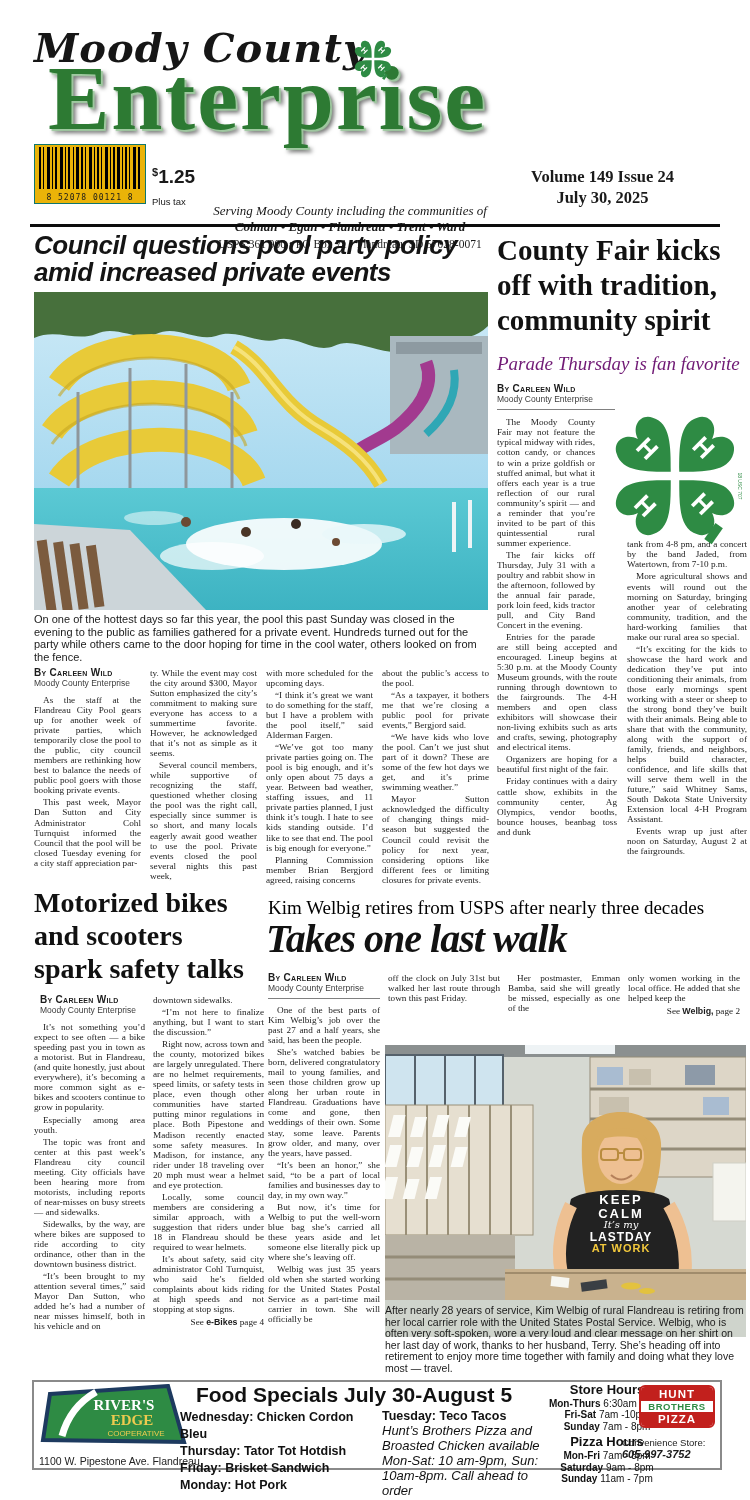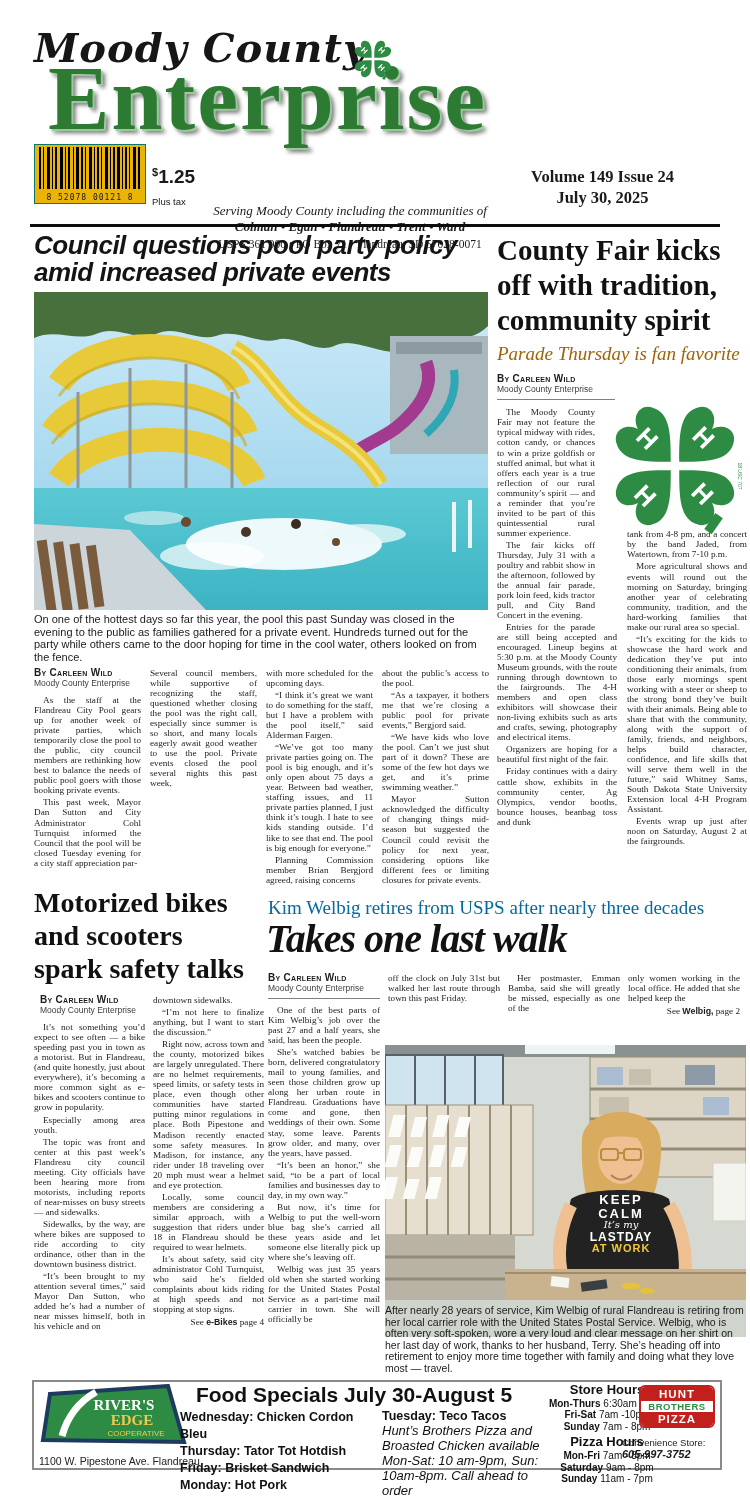--- a/index.html
+++ b/index.html
@@ -24,23 +24,23 @@
   .center-info .l1{font-style:italic;font-size:13px;margin-top:40px;}
   .center-info .l2{font-style:italic;font-weight:bold;font-size:13px;}
   .center-info .l3{font-size:11.5px;margin-top:3px;}
   .vol-block{left:505px;top:166px;width:195px;text-align:center;font-weight:bold;font-size:16.5px;line-height:1.3;}
   .mast-rule{left:30px;top:224px;width:690px;height:3px;background:#0c0c0c;}
 
   
   .pool-headline{left:34px;top:232px;width:460px;font-family:"Liberation Sans",sans-serif;
                  font-weight:bold;font-style:italic;font-size:26px;line-height:1.05;letter-spacing:-0.5px;color:#141414;}
   .fair-head{font-weight:bold;font-size:29px;line-height:1.2;color:#111;}
-  .fair-sub{font-style:italic;font-size:19px;margin-top:6px;color:#a16207;}
+  .fair-sub{font-style:italic;font-size:19px;margin-top:16px;color:#701a75;}
   .bikes-head{font-weight:bold;font-size:28px;line-height:1.18;color:#111;}
-  .usps-kicker{left:268px;top:897px;font-size:19px;color:#0369a1;}
+  .usps-kicker{left:268px;top:897px;font-size:19px;color:#000000;}
   .usps-head{left:266px;top:915px;font-weight:bold;font-style:italic;font-size:40px;letter-spacing:-1px;color:#121212;}
 
   
   .body-col{width:107px;font-size:9.2px;line-height:1.09;text-align:justify;color:#1c1c1c;}
   .body-col p{margin:0 0 2px 0;text-indent:9px;}
   .flush p:first-child{text-indent:0;}
   .byl{font-family:"Liberation Sans",sans-serif;margin-bottom:7px;}
   .byl .nm{font-size:10px;font-weight:bold;font-variant:small-caps;letter-spacing:.3px;}
   .byl .org{font-size:8.5px;color:#3c3c3c;}
   .byl-rule{border-bottom:1.5px solid #808080;margin:5px 0 6px 0;}
@@ -227,20 +227,21 @@
         <div class="nm">By Carleen Wild</div>
         <div class="org">Moody County Enterprise</div>
       </div>
       <div>
           <p>As the staff at the Flandreau City Pool gears up for another week of private parties, which temporarily close the pool to the public, city council members are rethinking how best to balance the needs of public pool goers with those booking private events.</p>
           <p>This past week, Mayor Dan Sutton and City Administrator Cohl Turnquist informed the Council that the pool will be closed Tuesday evening for a city staff appreciation par-</p>
         </div>
     </div>
     <div class="body-col flush">
       <div class="flush">
+          <p>ty. While the event may cost the city around $300, Mayor Sutton emphasized the city’s commitment to making sure everyone has access to a summertime favorite. However, he acknowledged that it’s not as simple as it seems.</p>
           <p>Several council members, while supportive of recognizing the staff, questioned whether closing the pool was the right call, especially since summer is so short, and many locals eagerly await good weather to use the pool. Private events closed the pool several nights this past week,</p>
         </div>
     </div>
     <div class="body-col">
       <div class="flush">
           <p>with more scheduled for the upcoming days.</p>
           <p>“I think it’s great we want to do something for the staff, but I have a problem with the pool itself,” said Alderman Fargen.</p>
           <p>“We’ve got too many private parties going on. The pool is big enough, and it’s only open about 75 days a year. Between bad weather, staffing issues, and 11 private parties planned, I just think it’s tough. I hate to see kids standing outside. I’d like to see that end. The pool is big enough for everyone.”</p>
           <p>Planning Commission member Brian Bergjord agreed, raising concerns</p>
         </div>

